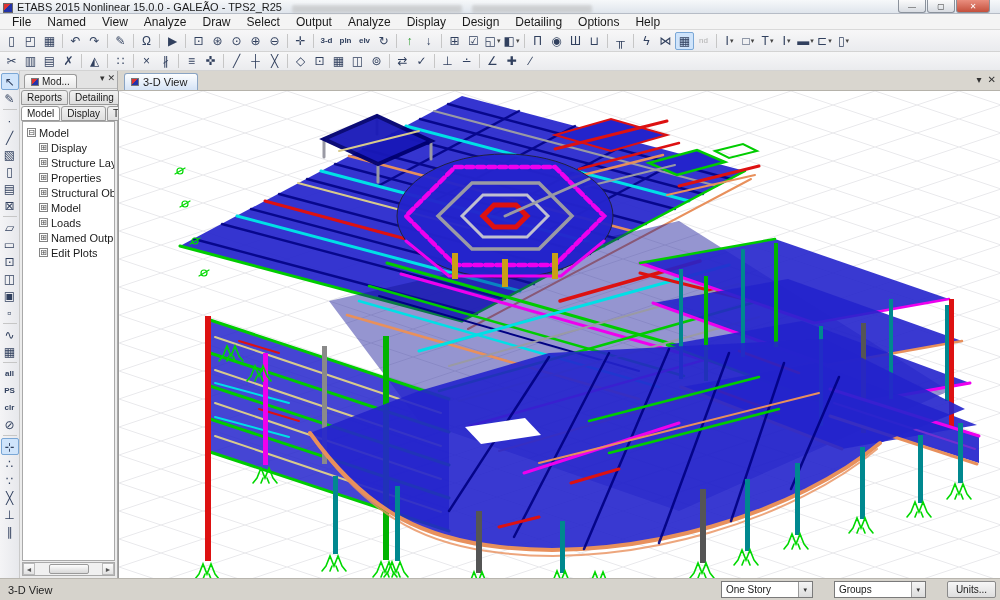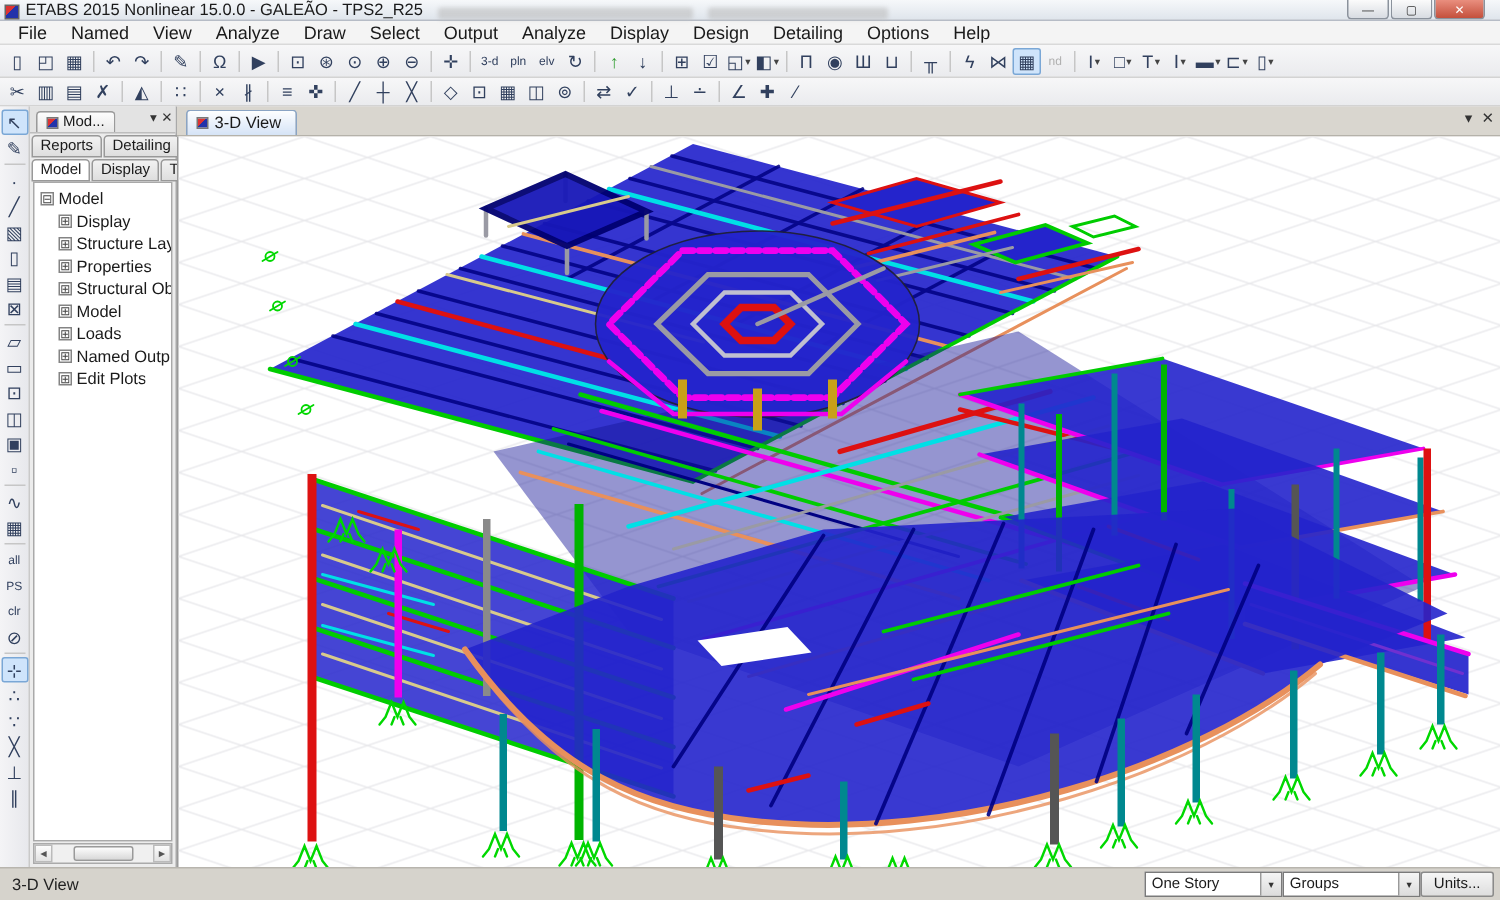--- a/index.html
+++ b/index.html
@@ -24,21 +24,21 @@
   
   .menubar{height:16px;display:flex;align-items:center;background:#f4f4f4;border-bottom:1px solid #d9d9d9;padding-left:4px}
   .menubar .mitem{padding:1px 8px;font-size:12px;cursor:default}
 
   
   .toolbar{display:flex;align-items:center;background:linear-gradient(#f7f7f8,#eaebee);border-bottom:1px solid #d3d3d3;padding-left:2px}
   .tb1{height:22px}.tb2{height:19px}
   .tbtn{height:18px;min-width:19px;display:flex;align-items:center;justify-content:center;border:1px solid transparent;border-radius:2px;color:#31405e;cursor:default}
   .tb2 .tbtn{height:16px}
   .tbtn .glyph{font-size:12px;line-height:1}
-  .tbtn.txt .glyph{font-size:8px;font-weight:normal}
+  .tbtn.txt .glyph{font-size:8px;font-weight:bold}
   .tbtn.dis .glyph{color:#b0b0b0;font-size:8px}
   .tbtn.grn .glyph{color:#2b9b2b}
   .tbtn.act{background:#cfe4fb;border-color:#7aa7d6}
   .tbtn.dd::after{content:"▾";font-size:7px;margin-left:1px;color:#444}
   .tbtn.sep{min-width:1px;width:1px;height:14px;background:#c6c6c6;border:none;margin:0 3px;border-radius:0}
   .side .tbtn.sep{width:14px;height:1px;min-width:14px;margin:2px 0}
 
   
   .main{display:flex;height:507px}
   .side{width:20px;background:linear-gradient(90deg,#f4f4f6,#e7e8ec);border-right:1px solid #c9c9c9;display:flex;flex-direction:column;align-items:center;padding-top:2px}
@@ -65,21 +65,21 @@
   .viewport{flex:1;display:flex;flex-direction:column;min-width:0}
   .vtabbar{height:20px;background:#d9d6cf;border-bottom:1px solid #b5b2aa;display:flex;align-items:flex-end;position:relative}
   .vtab{display:flex;align-items:center;gap:4px;background:linear-gradient(#fdfeff,#d5e3f6);border:1px solid #8aa4c4;border-bottom:none;border-radius:3px 3px 0 0;padding:2px 10px 2px 6px;margin-left:6px;font-size:11px}
   .vctl{position:absolute;right:4px;top:3px;display:flex;gap:6px;font-size:10px;color:#333}
   .canvas{flex:1;position:relative;background:#fff;border-left:1px solid #9a9a9a}
   .canvas svg{position:absolute;inset:0;width:100%;height:100%}
 
   
   .statusbar{height:22px;background:#d6d3cc;border-top:1px solid #b8b5ae;display:flex;align-items:center;padding:0 4px}
   .sbleft{font-size:11px;color:#222;padding-left:4px}
-  .sbright{margin-left:auto;display:flex;align-items:center;gap:0}
+  .sbright{margin-left:auto;display:flex;align-items:center;gap:21px}
   .sbsel{width:92px;height:17px;background:#fff;border:1px solid #7a7a7a;display:flex;align-items:center;font-size:10px;padding-left:4px}
   .sbsel .dda{margin-left:auto;width:14px;height:100%;background:linear-gradient(#f5f5f5,#dcdcdc);border-left:1px solid #9a9a9a;display:flex;align-items:center;justify-content:center;font-size:7px;color:#333}
   .sbbtn{height:17px;padding:0 8px;font-size:10px;background:linear-gradient(#f6f6f6,#dedede);border:1px solid #8a8a8a;border-radius:2px;display:flex;align-items:center}
 
   
   .snavy{stroke:var(--c-slabdark)} .sgrn{stroke:var(--c-green)} .sred{stroke:var(--c-red)}
   .scyn{stroke:var(--c-cyan)} .smag{stroke:var(--c-magenta)} .ssal{stroke:var(--c-salmon)}
   .skha{stroke:var(--c-khaki)} .sgry{stroke:var(--c-gray)} .sspr{stroke:var(--c-support)}
   .fslab{fill:var(--c-slab)} .fdkm{fill:#141496} .ftea{fill:var(--c-teal)} .fgold{fill:var(--c-gold)}
   .fred{fill:var(--c-red)} .fmag{fill:var(--c-magenta)} .fgrnc{fill:var(--c-colgreen)}

